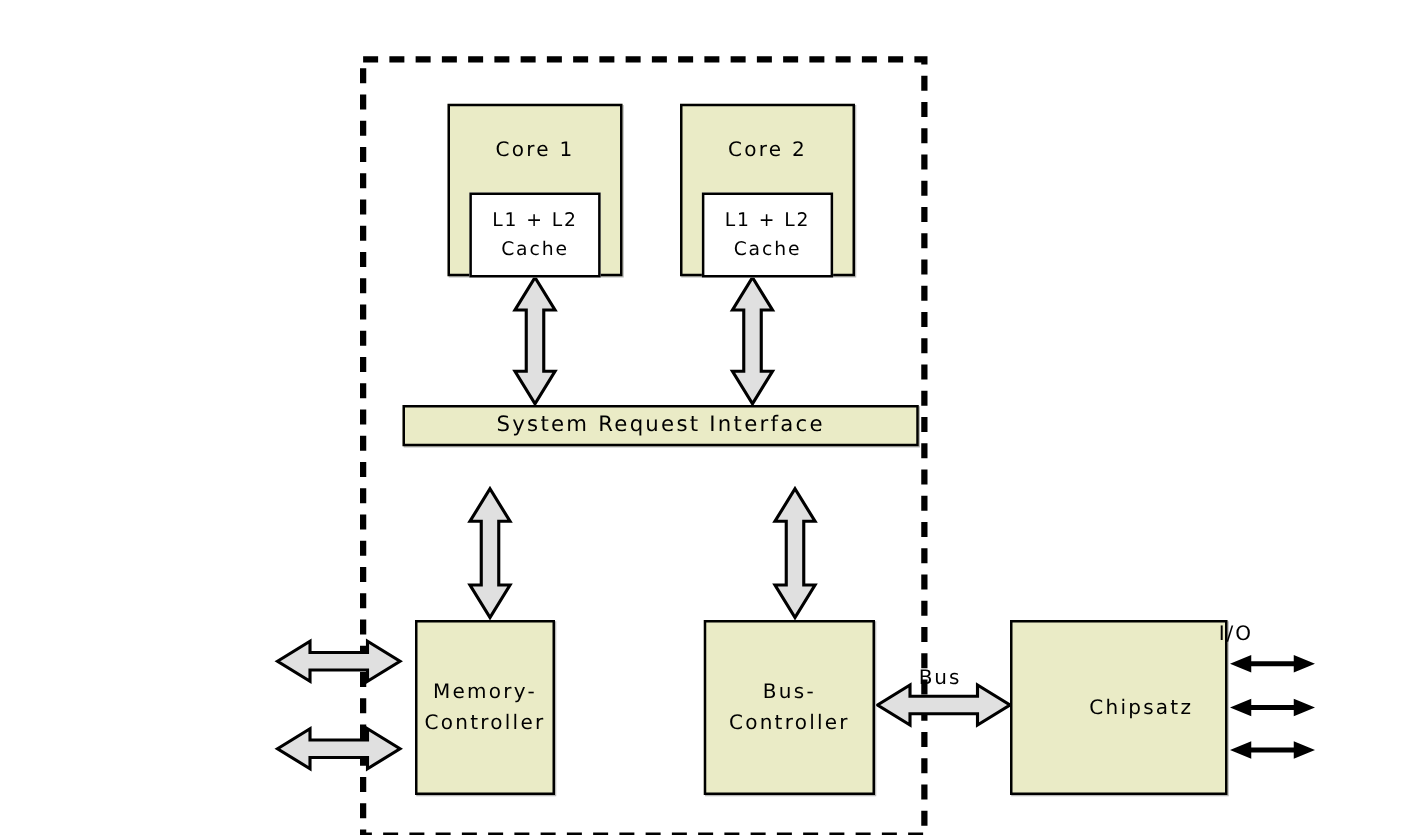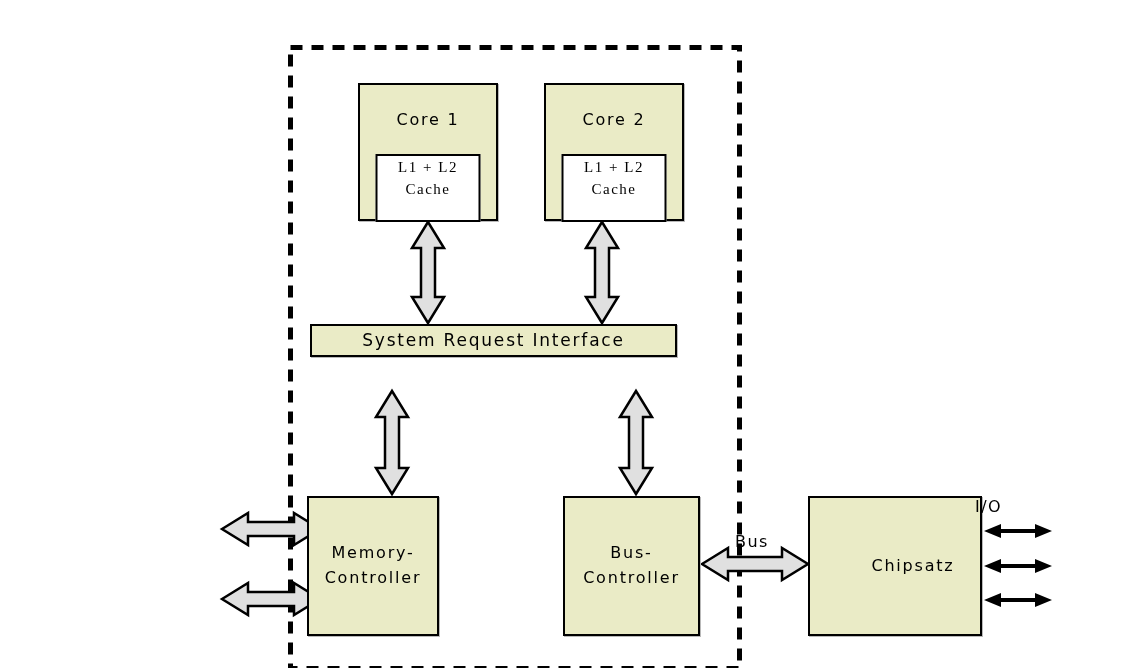--- a/index.html
+++ b/index.html
@@ -65,24 +65,24 @@
     left: 50%;
     bottom: -2.5px;
     transform: translateX(-50%);
     width: 105px;
     height: 68px;
     background: var(--cache-fill, #ffffff);
     border: 2.5px solid var(--line-color, #000);
     display: flex;
     flex-direction: column;
     align-items: center;
+    justify-content: center;
     font-size: 15px;
     letter-spacing: 1.5px;
     line-height: 1.5;
-    font-family: Liberation Serif, serif;
   }
   .bar {
     font-size: 17px;
   }
   .free-label {
     position: absolute;
     font-size: 16px;
     letter-spacing: 1.5px;
     text-align: left;
   }
@@ -125,27 +125,27 @@
   </div>
 
   <div class="box core" style="left:544px; top:52px; width:140px; height:138px;">
     <div class="core-label">Core 2</div>
     <div class="cache">
       <span>L1 + L2</span>
       <span>Cache</span>
     </div>
   </div>
 
-  <div class="box bar" style="left:310px; top:293px; width:367px; height:33px; z-index:2;">
+  <div class="box bar" style="left:322px; top:293px; width:413px; height:33px; z-index:2;">
     <span>System Request Interface</span>
   </div>
 
 
 
-  <div class="box two-line" style="left:307px; top:465px; width:132px; height:140px;">
+  <div class="box two-line" style="left:332px; top:465px; width:112px; height:140px;">
     <div>
       <span>Memory-</span>
       <span>Controller</span>
     </div>
   </div>
 
   <div class="box two-line" style="left:563px; top:465px; width:137px; height:140px;">
     <div>
       <span>Bus-</span>
       <span>Controller</span>

